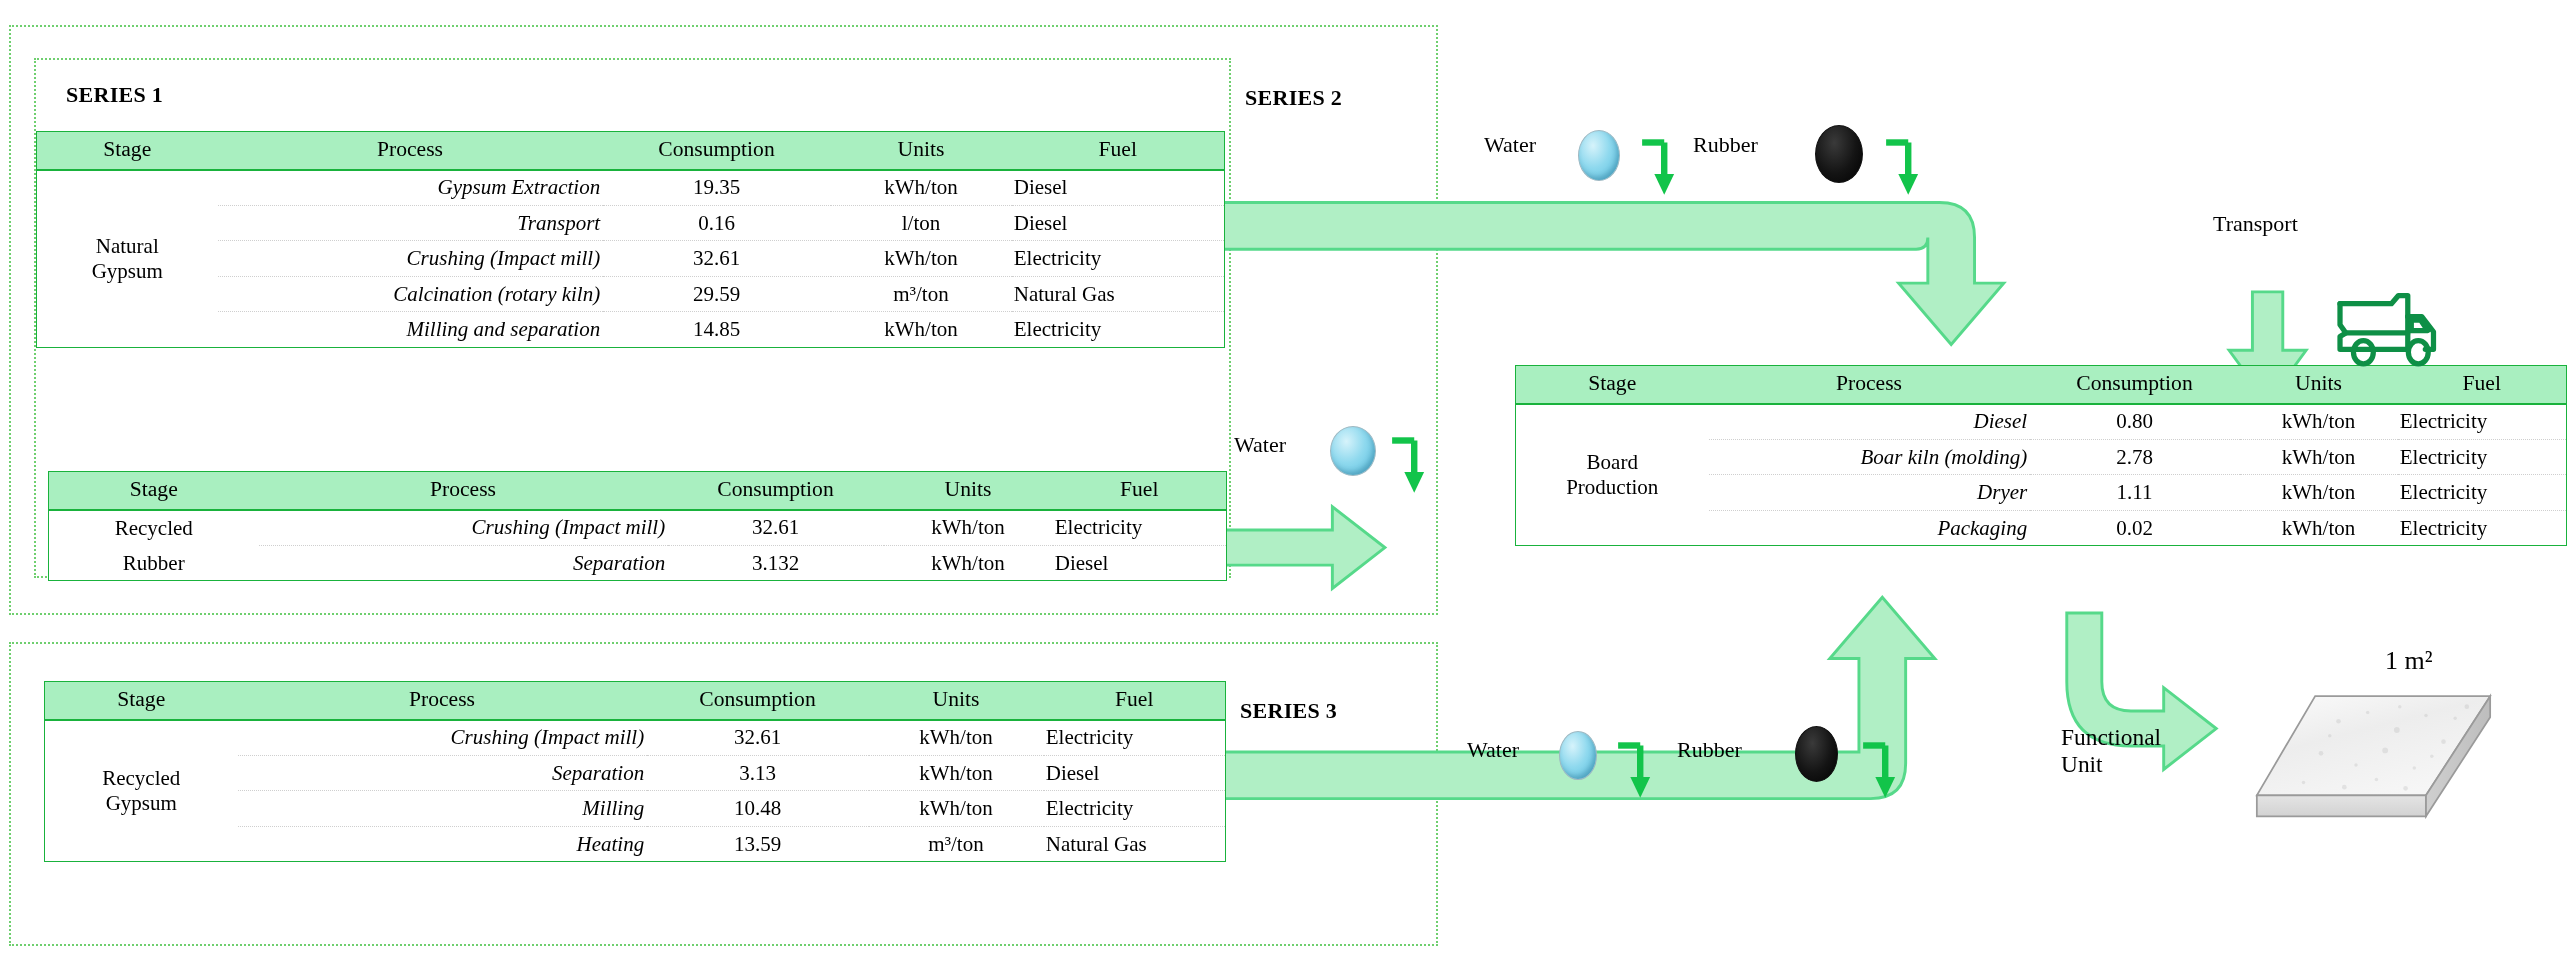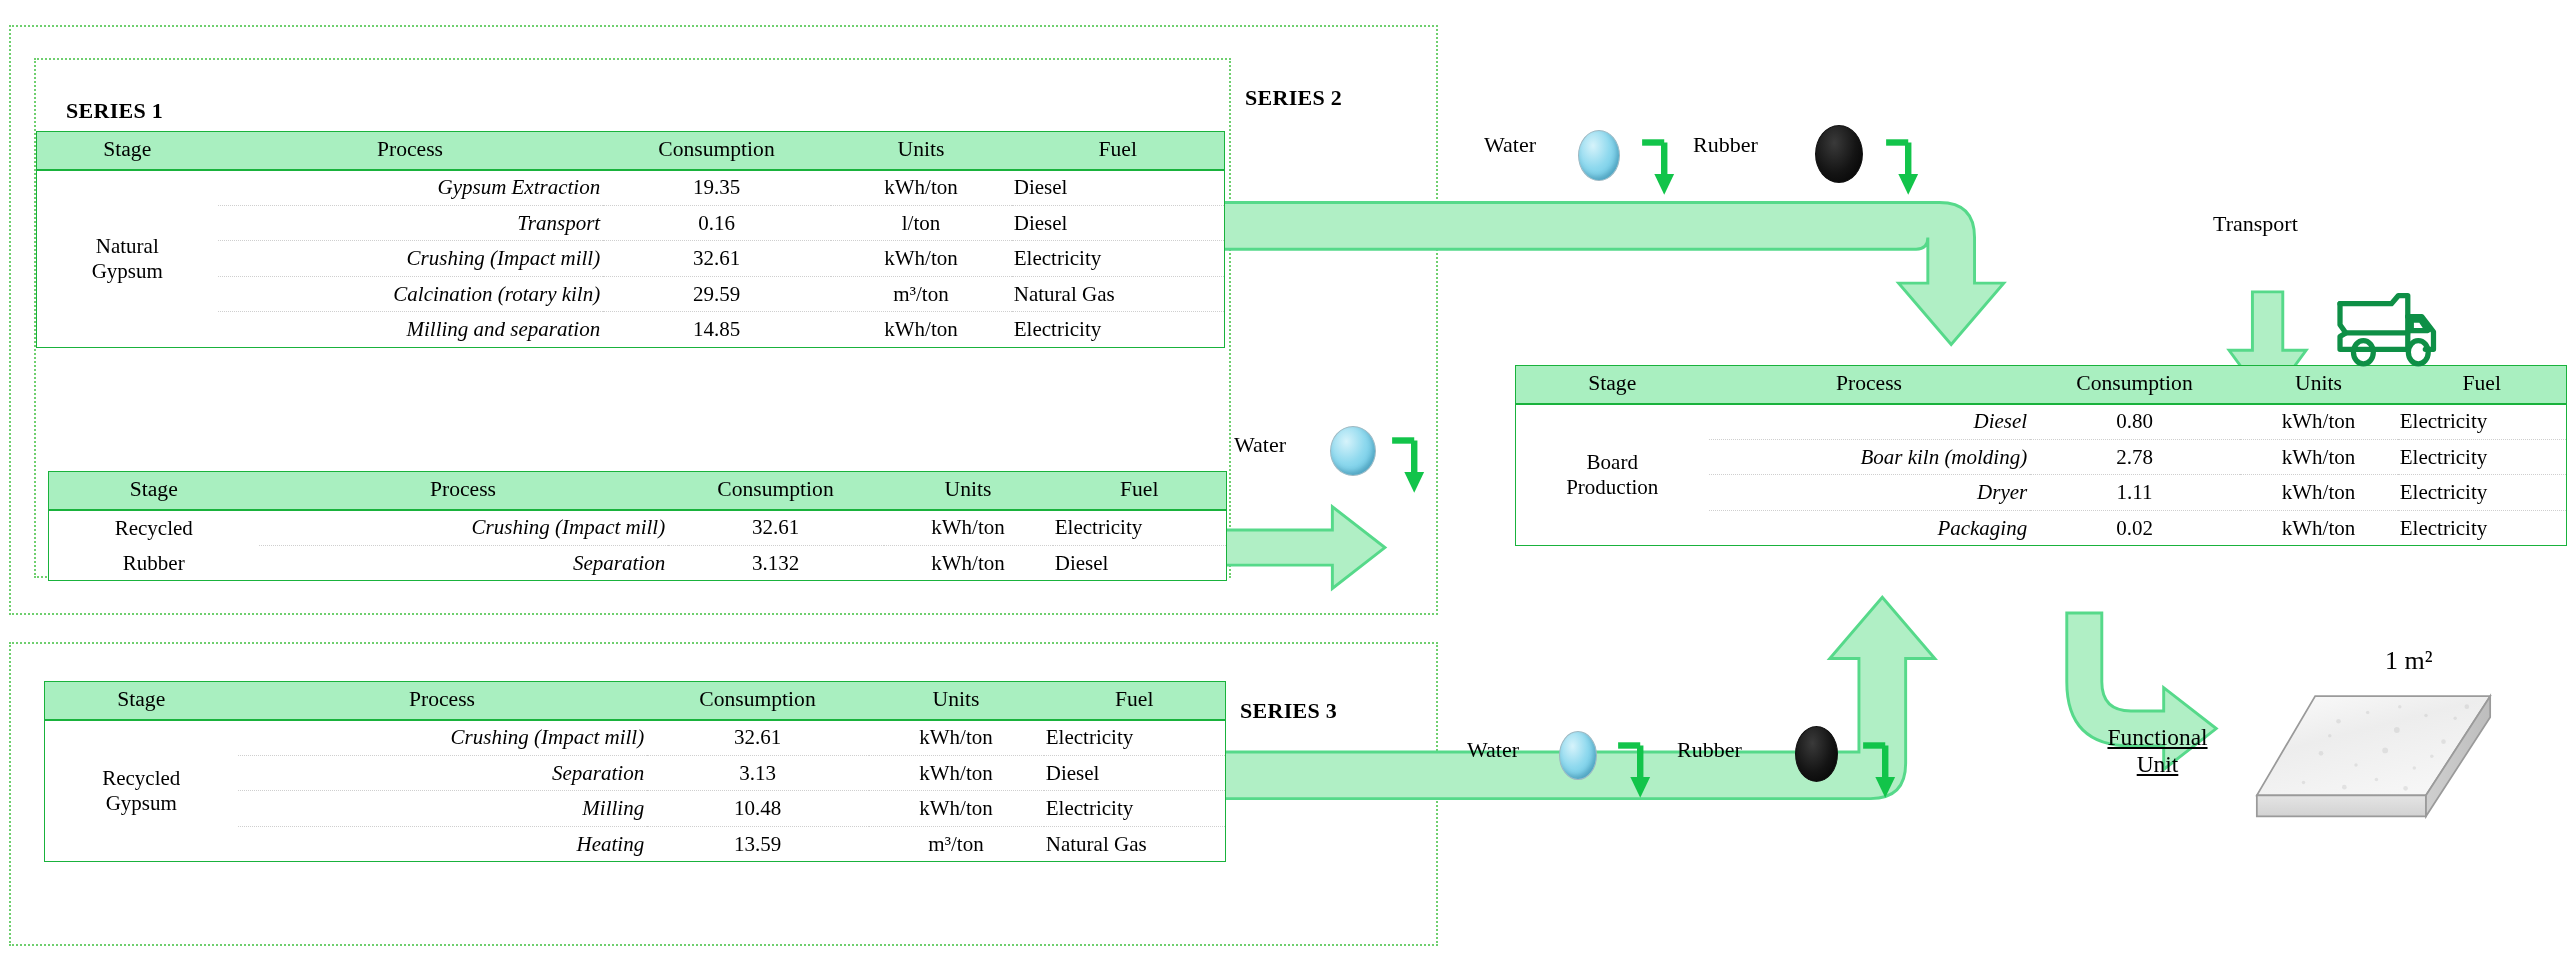--- a/index.html
+++ b/index.html
@@ -37,33 +37,33 @@
   
   .blob{position:absolute;border-radius:50%;}
   .blob.water{background:
       radial-gradient(ellipse at 35% 30%, #d6f3fb 0%, #8fd9ee 45%, #53bcdd 100%);
       box-shadow:inset -2.3px -3.5px 5.8px rgba(0,60,90,.25);
       border:1.2px solid #9db8c2;}
   .blob.rubber{background:
       radial-gradient(ellipse at 40% 30%, #3a3a3a 0%, #141414 55%, #000 100%);
       border:0.6px solid #111;}
 
-  .fu-text{position:absolute;text-align:center;font-size:23.4px;line-height:1.15;text-decoration:underline;}
+  .fu-text{position:absolute;font-size:23.4px;line-height:1.15;}
 
   
   svg.flow{position:absolute;overflow:visible;}
 </style>
 </head>
 <body>
 
 <div class="dotbox" style="left:9.3px;top:24.5px;width:1429px;height:590px;"></div>
 <div class="dotbox" style="left:34px;top:58px;width:1197px;height:520px;"></div>
 <div class="dotbox" style="left:9.3px;top:642px;width:1429px;height:304px;"></div>
 
-<span class="series-label" style="left:66px;top:82px;margin-top:16px;">SERIES 1</span>
+<span class="series-label" style="left:66px;top:82px;">SERIES 1</span>
 <span class="series-label" style="left:1245px;top:85px;">SERIES 2</span>
 <span class="series-label" style="left:1240px;top:674px;margin-top:24px;">SERIES 3</span>
 
 <svg class="flow" style="left:0px;top:0px;width:2576px;height:958px;pointer-events:none;" viewBox="0 0 4412 1641" width="2576" height="958">
 
   <path d="M 2035 347
            L 3322 347
            Q 3382 347 3382 407
            L 3382 485
            L 3432 485

